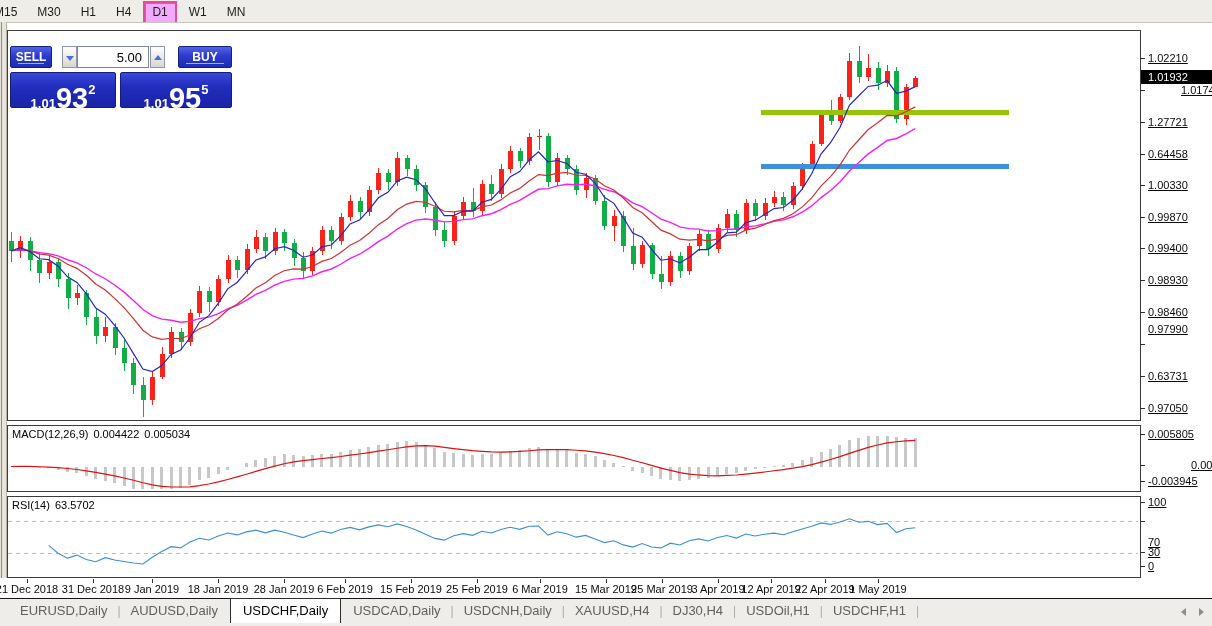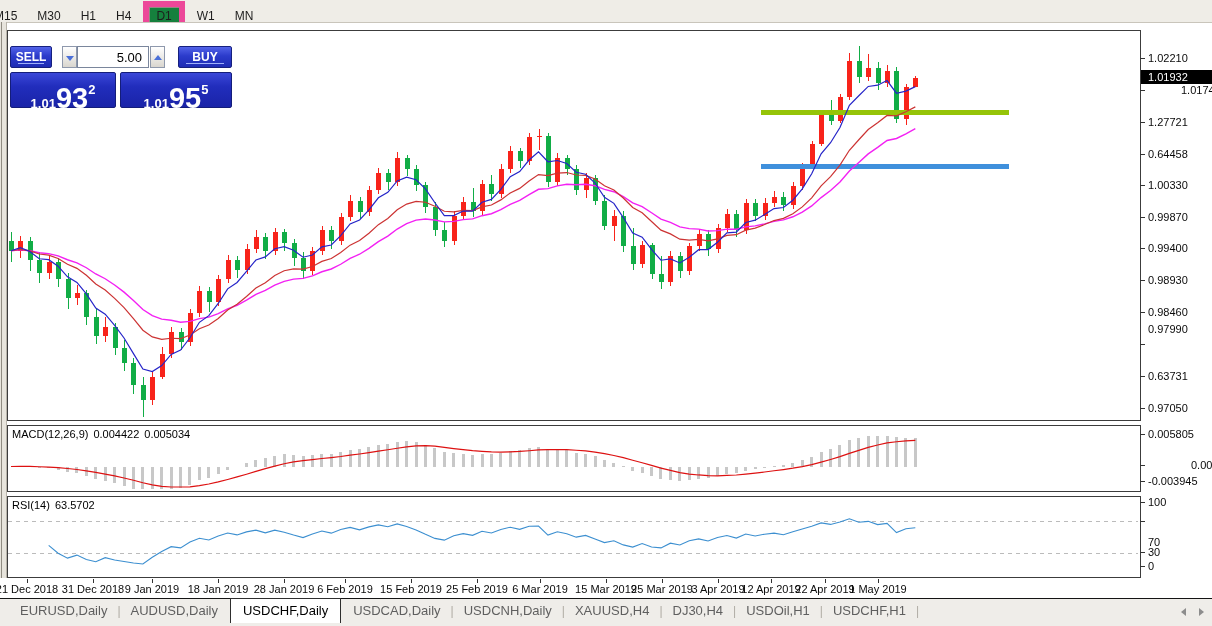--- a/index.html
+++ b/index.html
@@ -3,40 +3,40 @@
 <meta charset="utf-8">
 <style>
   html,body{margin:0;padding:0;background:#efede7;}
   #app{position:relative;width:1212px;height:626px;overflow:hidden;background:#ffffff;
        font-family:"Liberation Sans",sans-serif;-webkit-font-smoothing:none;}
   
   #tftoolbar{position:absolute;left:0;top:0;width:1212px;height:22px;background:#efede7;
              border-bottom:1px solid #c9c5bb;overflow:hidden;white-space:nowrap;}
   .tfbtn{position:relative;display:inline-block;margin:1px 2px 0 2px;padding:2px 7px 3px 7px;
          font-size:12px;color:#1d1d1d;border:1px solid transparent;cursor:default;}
-  .tfbtn.active{background:#15803d;border:6px solid #ec4899;box-shadow:inset 1px 1px 0 #8f8b81;}
+  .tfbtn.active{background:#f0abfc;border:2px solid #ec4899;box-shadow:inset 1px 1px 0 #8f8b81;}
   
   #wleft{position:absolute;left:0;top:22px;width:6px;height:604px;background:#e7e4dc;border-right:1px solid #b7b3a9;}
   #wleft:before{content:"";position:absolute;left:1px;top:0;width:1px;height:100%;background:#8f8b81;}
   
   .frame{position:absolute;background:#ffffff;border:1px solid #3c3c3c;}
   #mainframe{left:7px;top:30px;width:1132px;height:389px;}
   #macdframe{left:7px;top:425px;width:1132px;height:65px;}
   #rsiframe{left:7px;top:496px;width:1132px;height:80px;}
   svg{position:absolute;left:0;top:0;shape-rendering:crispEdges;}
   
   #charttitle{position:absolute;left:14px;top:33px;font-size:12px;color:#000;white-space:nowrap;}
   #charttitle span{margin-right:6px;}
   .tri-icon{display:inline-block;width:0;height:0;border-left:4px solid transparent;
             border-right:4px solid transparent;border-bottom:7px solid #111;margin-right:6px;}
   
   .indlabel{position:absolute;font-size:11px;color:#000;white-space:nowrap;}
   .indlabel span{margin-right:5px;}
   
-  .axlabel{position:absolute;left:1148px;font-size:11px;color:#0a0a0a;white-space:nowrap;}
+  .axlabel{position:absolute;left:1148px;font-size:11px;color:#0a0a0a;white-space:nowrap;text-decoration:underline;}
   .axtick{position:absolute;left:1140px;width:5px;height:1px;background:#333;}
   #pricetag{position:absolute;left:1141px;width:68px;height:14px;background:#000;color:#fff;
             font-size:11px;line-height:14px;padding-left:7px;}
   
   #daterow{position:absolute;left:0;top:578px;width:1212px;height:20px;background:#fff;}
   .datelabel{position:absolute;top:5px;font-size:11px;color:#0a0a0a;white-space:nowrap;transform:translateX(-50%);}
   .datetick{position:absolute;top:1px;width:1px;height:4px;background:#333;}
   
   #tabbar{position:absolute;left:0;top:598px;width:1212px;height:28px;background:#efede9;
           border-top:1px solid #141414;white-space:nowrap;padding-left:8px;box-sizing:border-box;}

